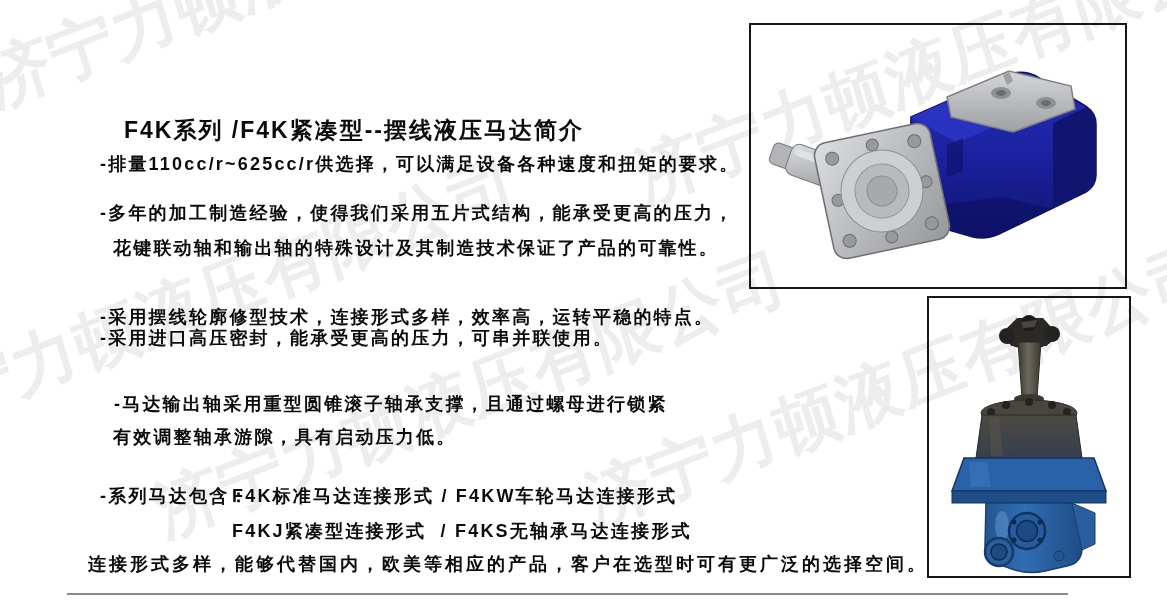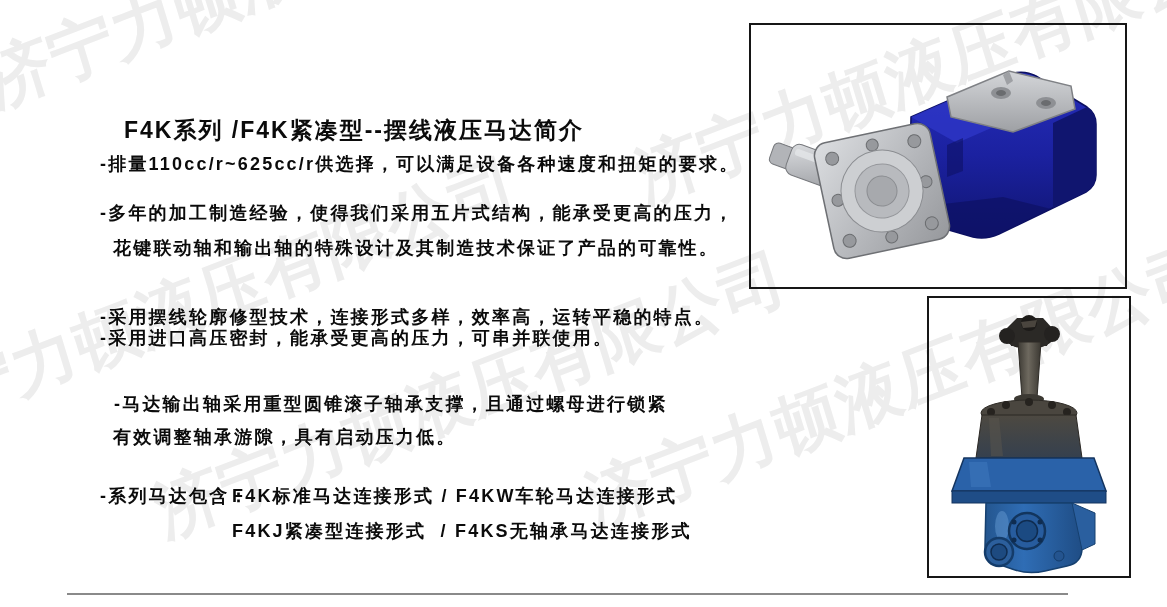--- a/index.html
+++ b/index.html
@@ -64,20 +64,21 @@
   <div class="line l1">-排量110cc/r~625cc/r供选择，可以满足设备各种速度和扭矩的要求。</div>
   <div class="line l2">-多年的加工制造经验，使得我们采用五片式结构，能承受更高的压力，</div>
   <div class="line l3">花键联动轴和输出轴的特殊设计及其制造技术保证了产品的可靠性。</div>
   <div class="line l4">-采用摆线轮廓修型技术，连接形式多样，效率高，运转平稳的特点。</div>
   <div class="line l5">-采用进口高压密封，能承受更高的压力，可串并联使用。</div>
   <div class="line l6">-马达输出轴采用重型圆锥滚子轴承支撑，且通过螺母进行锁紧</div>
   <div class="line l7">有效调整轴承游隙，具有启动压力低。</div>
   <div class="line l8label">-系列马达包含：</div>
   <div class="line l8val">F4K标准马达连接形式 / F4KW车轮马达连接形式</div>
   <div class="line l9">F4KJ紧凑型连接形式  / F4KS无轴承马达连接形式</div>
+  <div class="line l10">连接形式多样，能够代替国内，欧美等相应的产品，客户在选型时可有更广泛的选择空间。</div>
 
   <div class="divider"></div>
 
   <figure class="photo photo1">
     <svg viewBox="0 0 374 262" xmlns="http://www.w3.org/2000/svg">
       <defs>
         <linearGradient id="metalA" x1="0" y1="0" x2="1" y2="1">
           <stop offset="0" stop-color="#dcdee1"></stop>
             <stop offset="0.55" stop-color="#b5b7bb"></stop>
             <stop offset="1" stop-color="#96989c"></stop>

